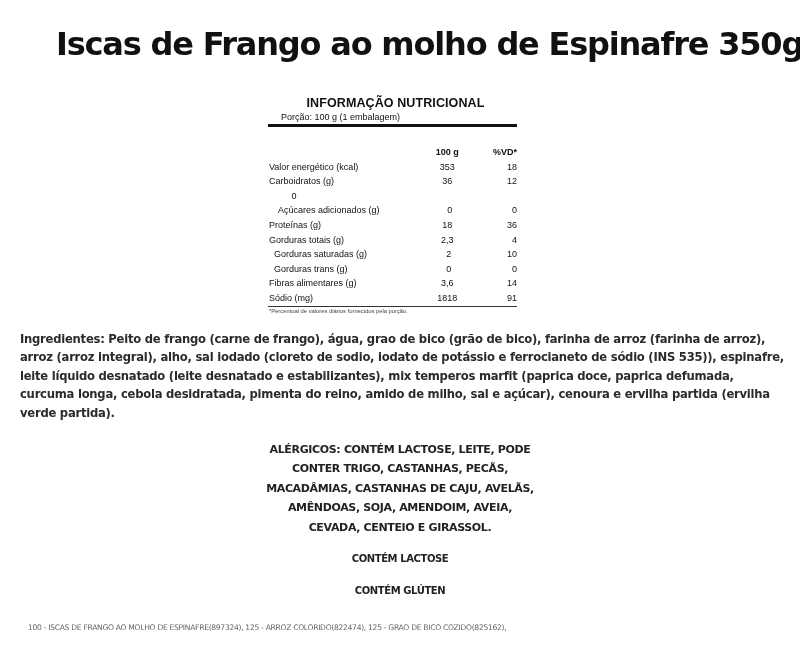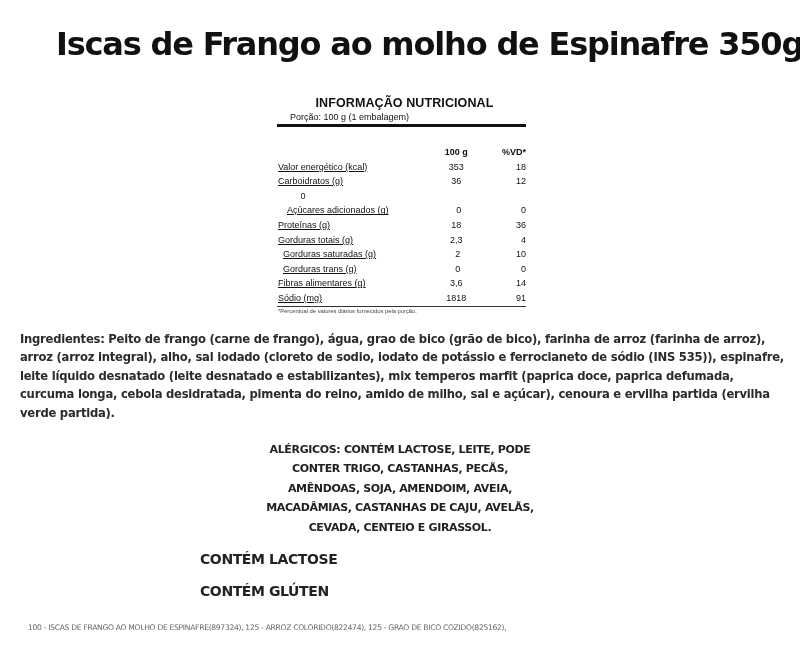--- a/index.html
+++ b/index.html
@@ -24,21 +24,21 @@
       font-weight: bold;
       font-size: 32px;
       letter-spacing: -1.2px;
       line-height: 48px;
       color: #111;
       white-space: nowrap;
     }
     
     .nutri {
       position: absolute;
-      left: 277px;
+      left: 268px;
       top: 96px;
       width: 249px;
       font-family: "Liberation Sans", sans-serif;
       color: #111;
     }
     .nutri-title {
       text-align: center;
       font-size: 12.5px;
       font-weight: bold;
       letter-spacing: 0.1px;
@@ -58,21 +58,21 @@
     .nutri-header, .nutri-row {
       display: flex;
       font-size: 9px;
       line-height: 14.6px;
       height: 14.6px;
     }
     .nutri-header {
       margin-top: 18px;
       font-weight: bold;
     }
-    .c-name { width: 153px; padding-left: 1px; white-space: nowrap; text-decoration: underline; }
+    .c-name { width: 153px; padding-left: 1px; white-space: nowrap; }
     .c-val  { width: 52px; text-align: center; }
     .c-vd   { width: 44px; text-align: right; }
     .indent1 .c-name { padding-left: 6px; }
     .indent2 .c-name { padding-left: 10px; }
     .nutri-bottom {
       height: 1px;
       background: #333;
       margin-top: 0px;
     }
     .nutri-foot {
@@ -107,24 +107,24 @@
       letter-spacing: -0.35px;
       line-height: 19.4px;
       color: #222;
       margin: 0;
     }
     .allergens span { display: block; }
     .note {
       position: absolute;
       left: 200px;
       width: 400px;
-      text-align: left;
-      font-family: "DejaVu Sans", sans-serif;
-      font-weight: bold;
-      font-size: 14px;
+      text-align: center;
+      font-family: "DejaVu Sans", sans-serif;
+      font-weight: bold;
+      font-size: 10px;
       letter-spacing: -0.4px;
       color: #222;
       margin: 0;
       line-height: 14px;
     }
     .note.lactose { top: 552px; }
     .note.gluten  { top: 584px; }
     .footer-line {
       position: absolute;
       left: 20px;
@@ -205,21 +205,21 @@
 
   <div class="nutri-bottom"></div>
   <div class="nutri-foot">*Percentual de valores diários fornecidos pela porção.</div>
 </section>
 
 <p class="ingredients">Ingredientes: Peito de frango (carne de frango), água, grao de bico (grão de bico), farinha de arroz (farinha de arroz), arroz (arroz integral), alho, sal iodado (cloreto de sodio, iodato de potássio e ferrocianeto de sódio (INS 535)), espinafre, leite líquido desnatado (leite desnatado e estabilizantes), mix temperos marfit (paprica doce, paprica defumada, curcuma longa, cebola desidratada, pimenta do reino, amido de milho, sal e açúcar), cenoura e ervilha partida (ervilha verde partida).</p>
 
 <p class="allergens">
   <span>ALÉRGICOS: CONTÉM LACTOSE, LEITE, PODE</span>
   <span>CONTER TRIGO, CASTANHAS, PECÃS,</span>
+  <span>MACADÂMIAS, CASTANHAS DE CAJU, AVELÃS,</span>
   <span>AMÊNDOAS, SOJA, AMENDOIM, AVEIA,</span>
-  <span>MACADÂMIAS, CASTANHAS DE CAJU, AVELÃS,</span>
   <span>CEVADA, CENTEIO E GIRASSOL.</span>
 </p>
 
 <p class="note lactose">CONTÉM LACTOSE</p>
 <p class="note gluten">CONTÉM GLÚTEN</p>
 
 <p class="footer-line">100 - ISCAS DE FRANGO AO MOLHO DE ESPINAFRE(897324), 125 - ARROZ COLORIDO(822474), 125 - GRAO DE BICO COZIDO(825162),</p>
 
 </body></html>

